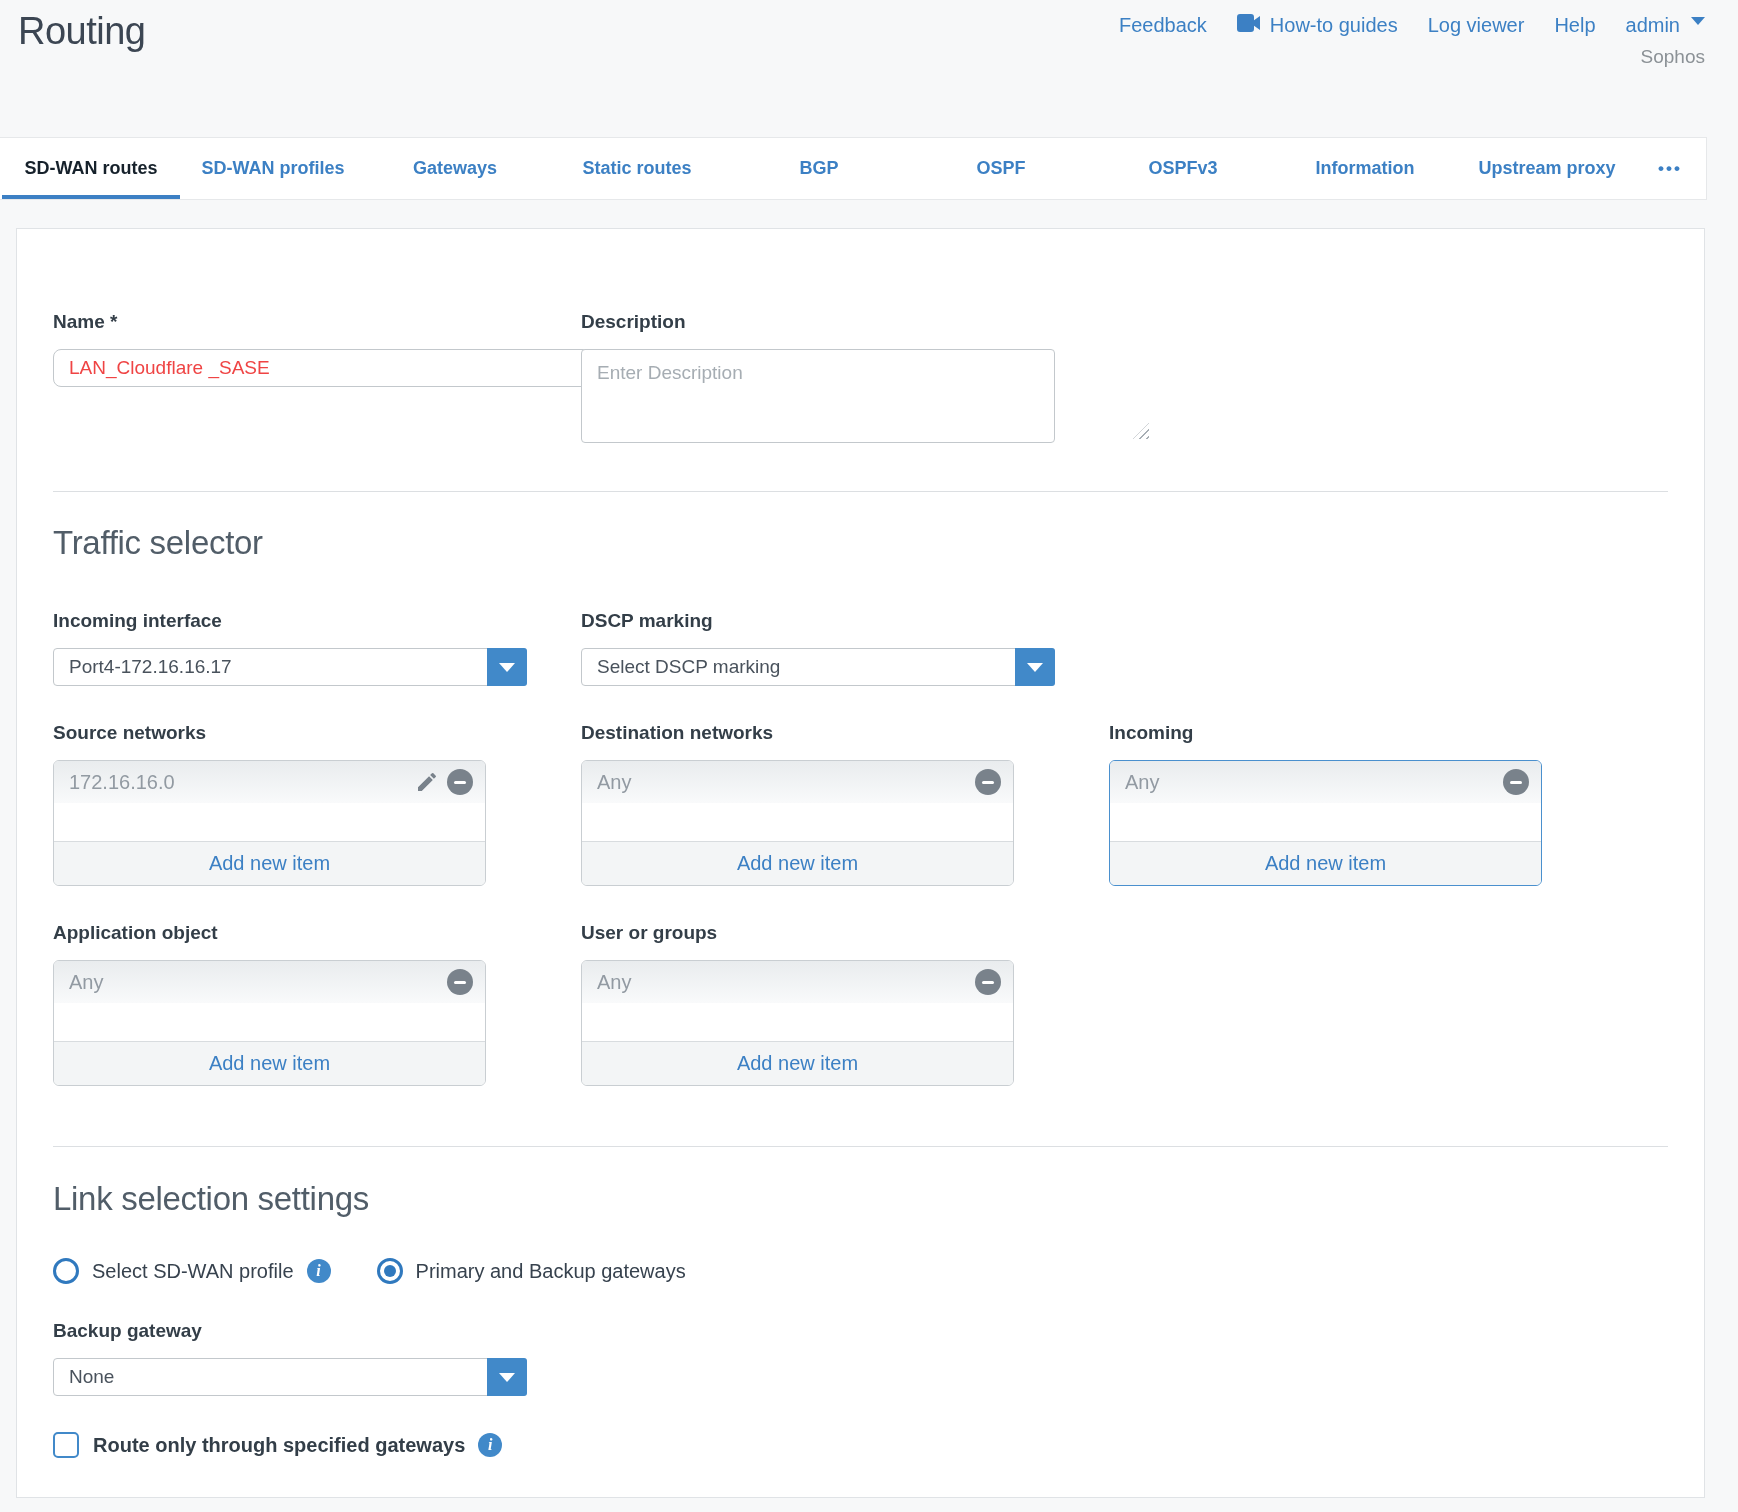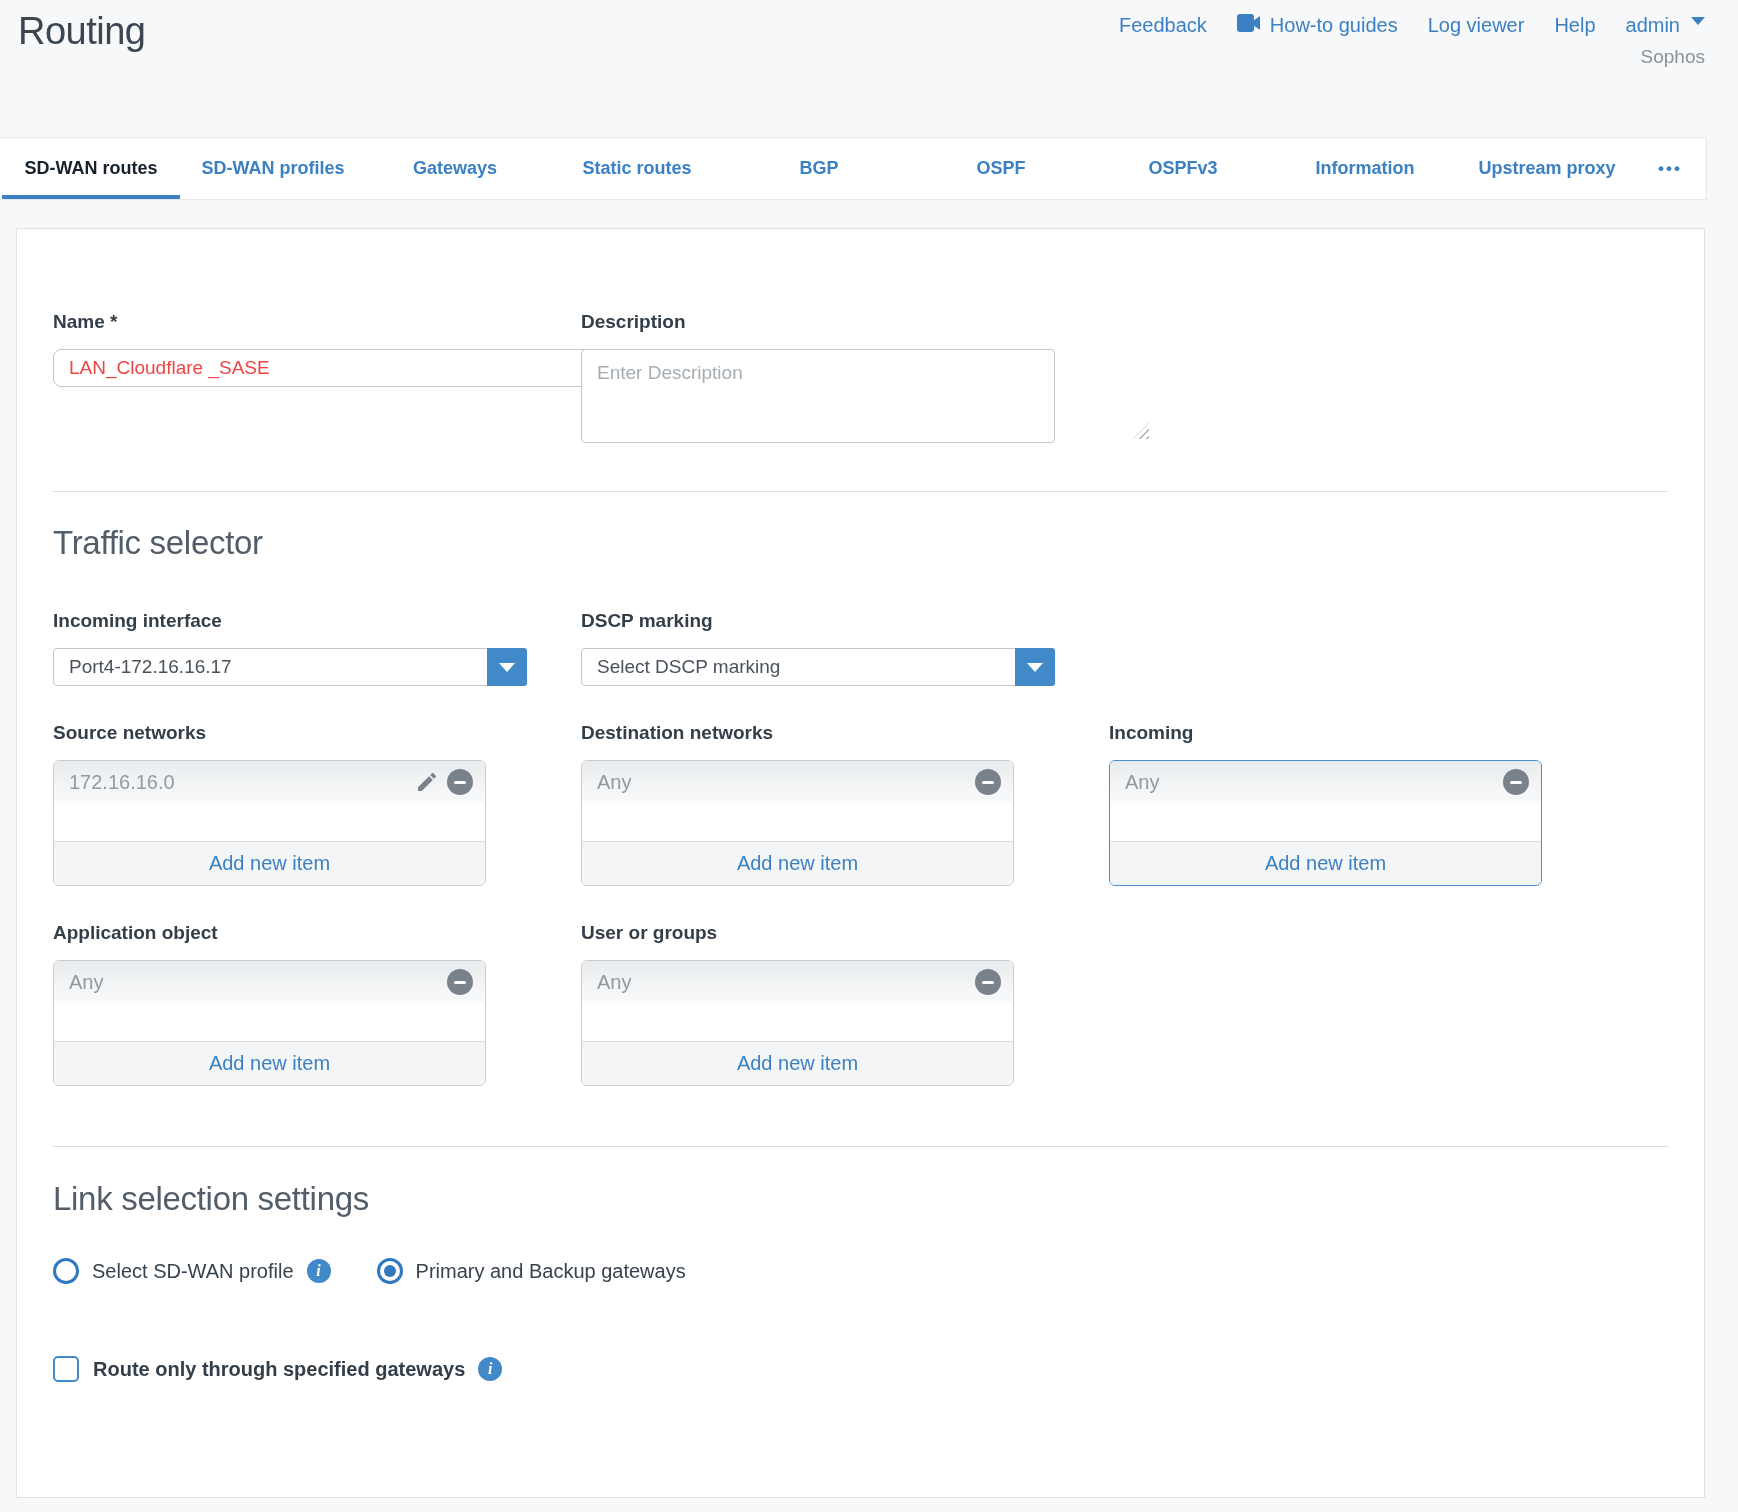--- a/index.html
+++ b/index.html
@@ -317,20 +317,29 @@
 
   <div class="radio-row">
     <span class="radio"></span>
     <span class="radio-label">Select SD-WAN profile</span>
     <span class="info-icon">i</span>
     <span class="radio selected" style="margin-left:46px"></span>
     <span class="radio-label">Primary and Backup gateways</span>
   </div>
 
   <div class="row mt36">
+    <div class="col">
+      <div class="field-label">Backup gateway</div>
+      <div class="dropdown">
+        <span class="dropdown-value">None</span>
+        <span class="dropdown-btn">
+            <span class="caret"></span>
+          </span>
+      </div>
+    </div>
   </div>
 
   <div class="checkbox-row">
     <span class="checkbox"></span>
     <span class="checkbox-label">Route only through specified gateways</span>
     <span class="info-icon">i</span>
   </div>
 
 </div>
 

